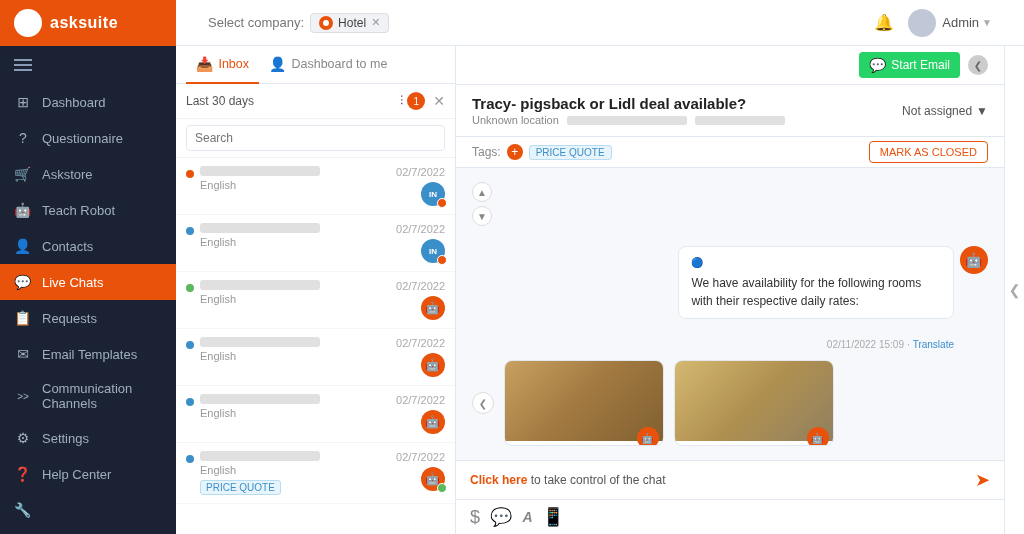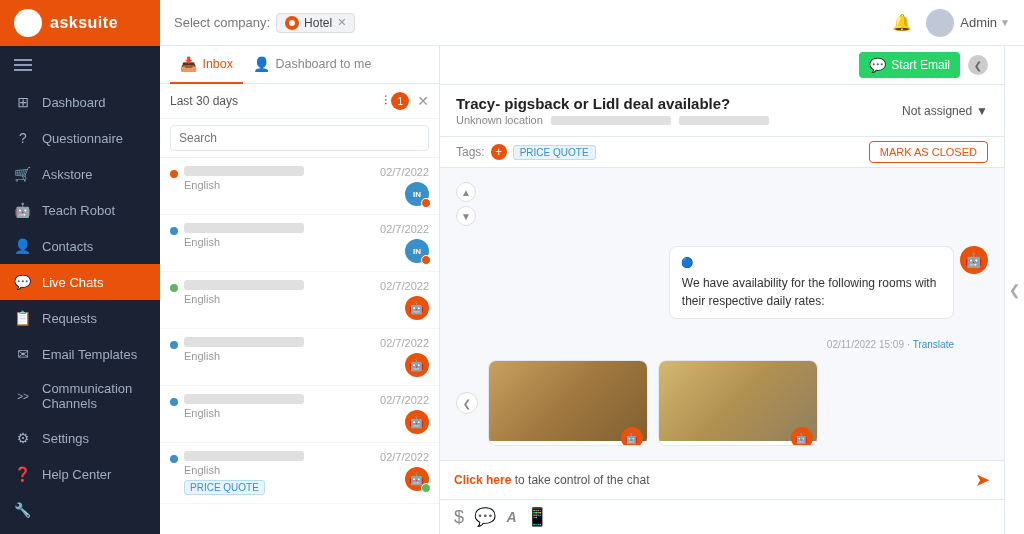--- a/index.html
+++ b/index.html
@@ -1,20 +1,20 @@
 <!DOCTYPE html>
 <html><head>
   <meta charset="utf-8">
   <style>
     * { box-sizing: border-box; margin: 0; padding: 0; font-family: 'Segoe UI', Arial, sans-serif; }
     body { display: flex; height: 534px; width: 1024px; overflow: hidden; background: #f0f2f5; }
 
     
     .sidebar {
-      width: 160px;
+      width: 176px;
       background: #1a2233;
       display: flex;
       flex-direction: column;
       flex-shrink: 0;
       height: 534px;
     }
     .sidebar-logo {
       display: flex;
       align-items: center;
       padding: 12px 14px;
@@ -85,21 +85,21 @@
       flex: 1;
       display: flex;
       flex-direction: column;
       overflow: hidden;
     }
 
     
     .topbar {
       display: flex;
       align-items: center;
-      padding: 0 14px;
+      padding: 0 32px;
       height: 46px;
       background: white;
       border-bottom: 1px solid #e2e8f0;
       flex-shrink: 0;
     }
     .company-select {
       display: flex;
       align-items: center;
       font-size: 13px;
       color: #555;

